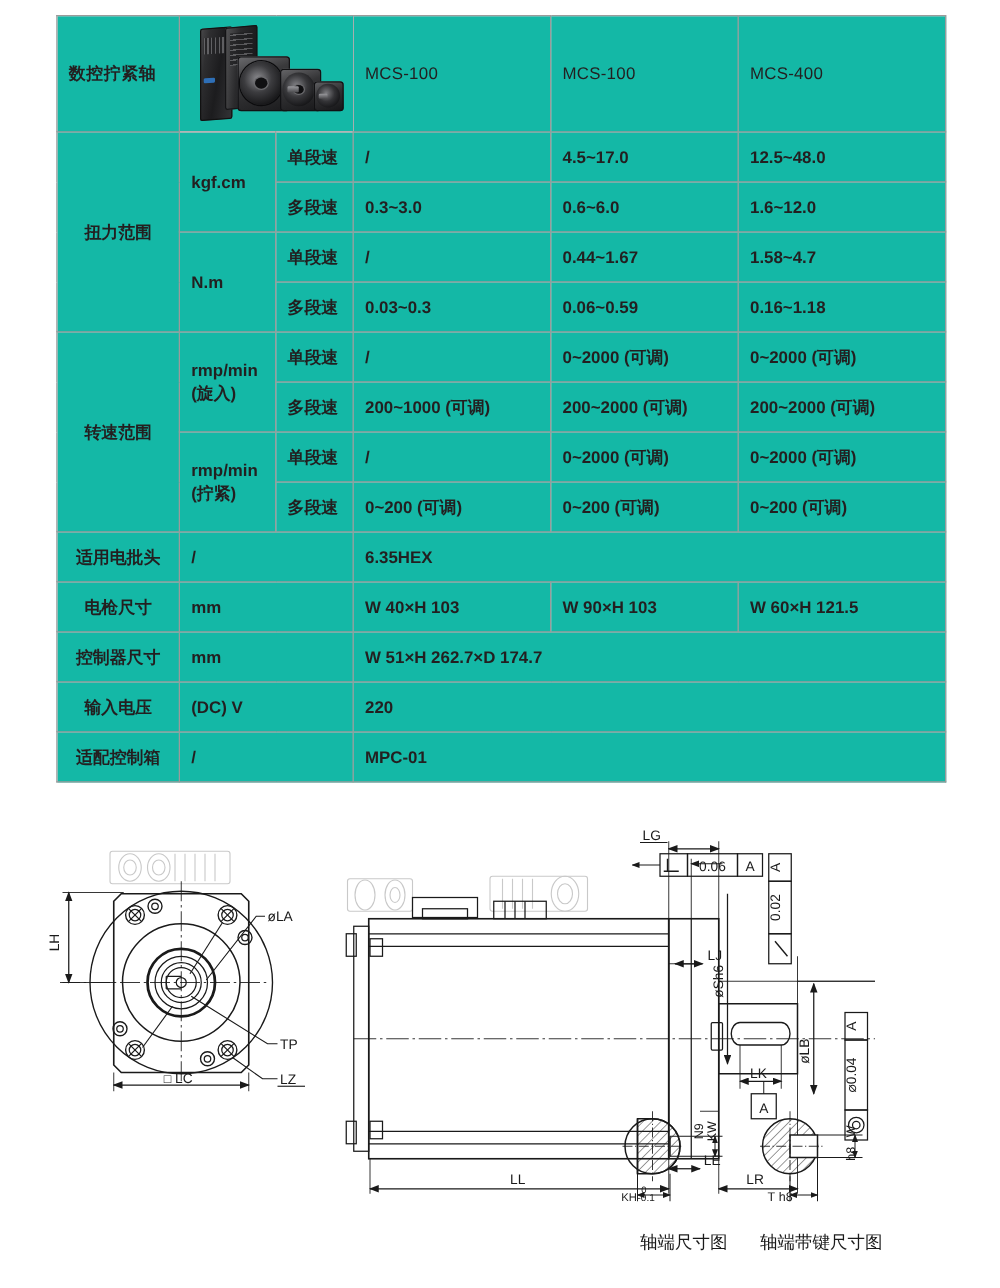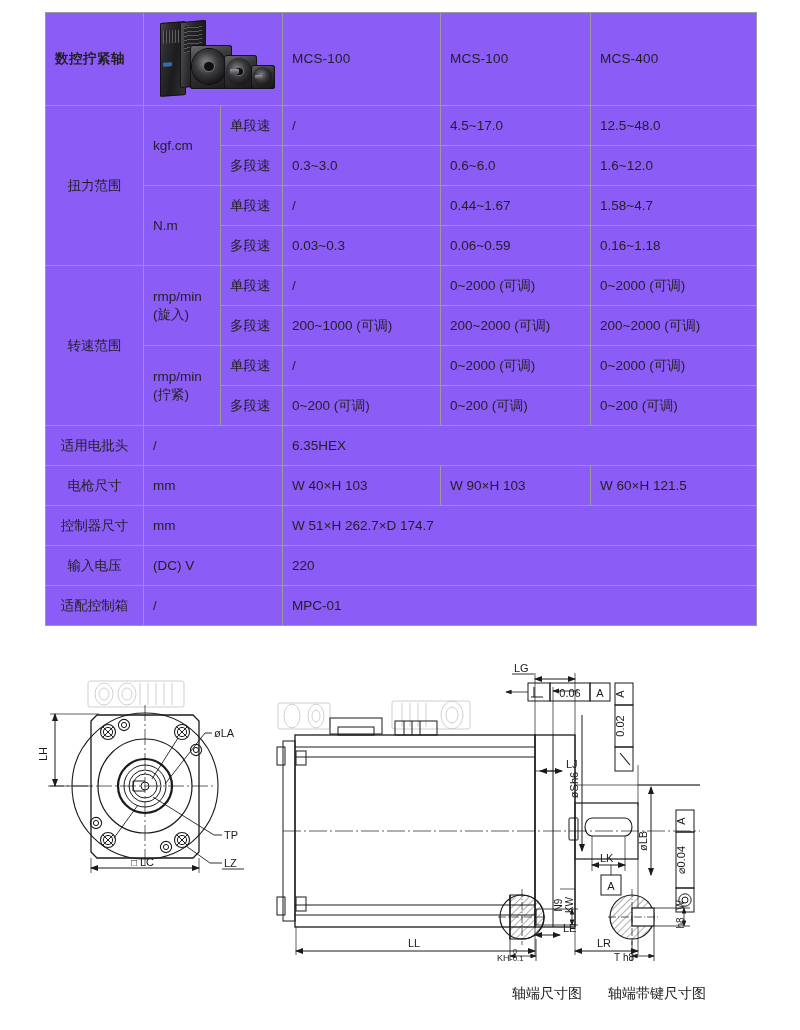--- a/index.html
+++ b/index.html
@@ -11,35 +11,35 @@
   
   .spec-wrap{position:absolute;left:45px;top:12px;width:711px;}
   table.spec{border-collapse:collapse;width:711px;table-layout:fixed;}
   table.spec td{
     border:1px solid #9b9b9b;
     font-size:13.5px;
     padding:0 9px;
     vertical-align:middle;
     line-height:1.3;
     color:#231f20;
-    background:#8b5cf6;
+    background:#14b8a6;
   }
   .c1{width:98px;}
   .c2{width:77px;}
   .c3{width:62px;}
   .c4{width:158px;}
   .c5{width:150px;}
   .c6{width:166px;}
   .hdr-row td{height:92px;}
   .hdr-title{
     font-weight:bold;font-size:15px;letter-spacing:.5px;
     text-align:left;white-space:nowrap;padding-left:12px;
   }
   .hdr-model{font-size:15.5px;letter-spacing:.2px;}
-  .cell-row td{height:39px;}
+  .cell-row td{height:39px;font-weight:bold;}
   .grp-label{text-align:center;}
   .unit-label{text-align:left;}
   .seg-label{text-align:left;white-space:nowrap;}
   .val{text-align:left;white-space:nowrap;}
   .unit-two{line-height:1.25;}
   .unit-two span{display:block;}
   
   .photo-cell{position:relative;padding:0;}
   .photo{position:absolute;left:6px;top:6px;width:130px;height:80px;}
   .drive{

